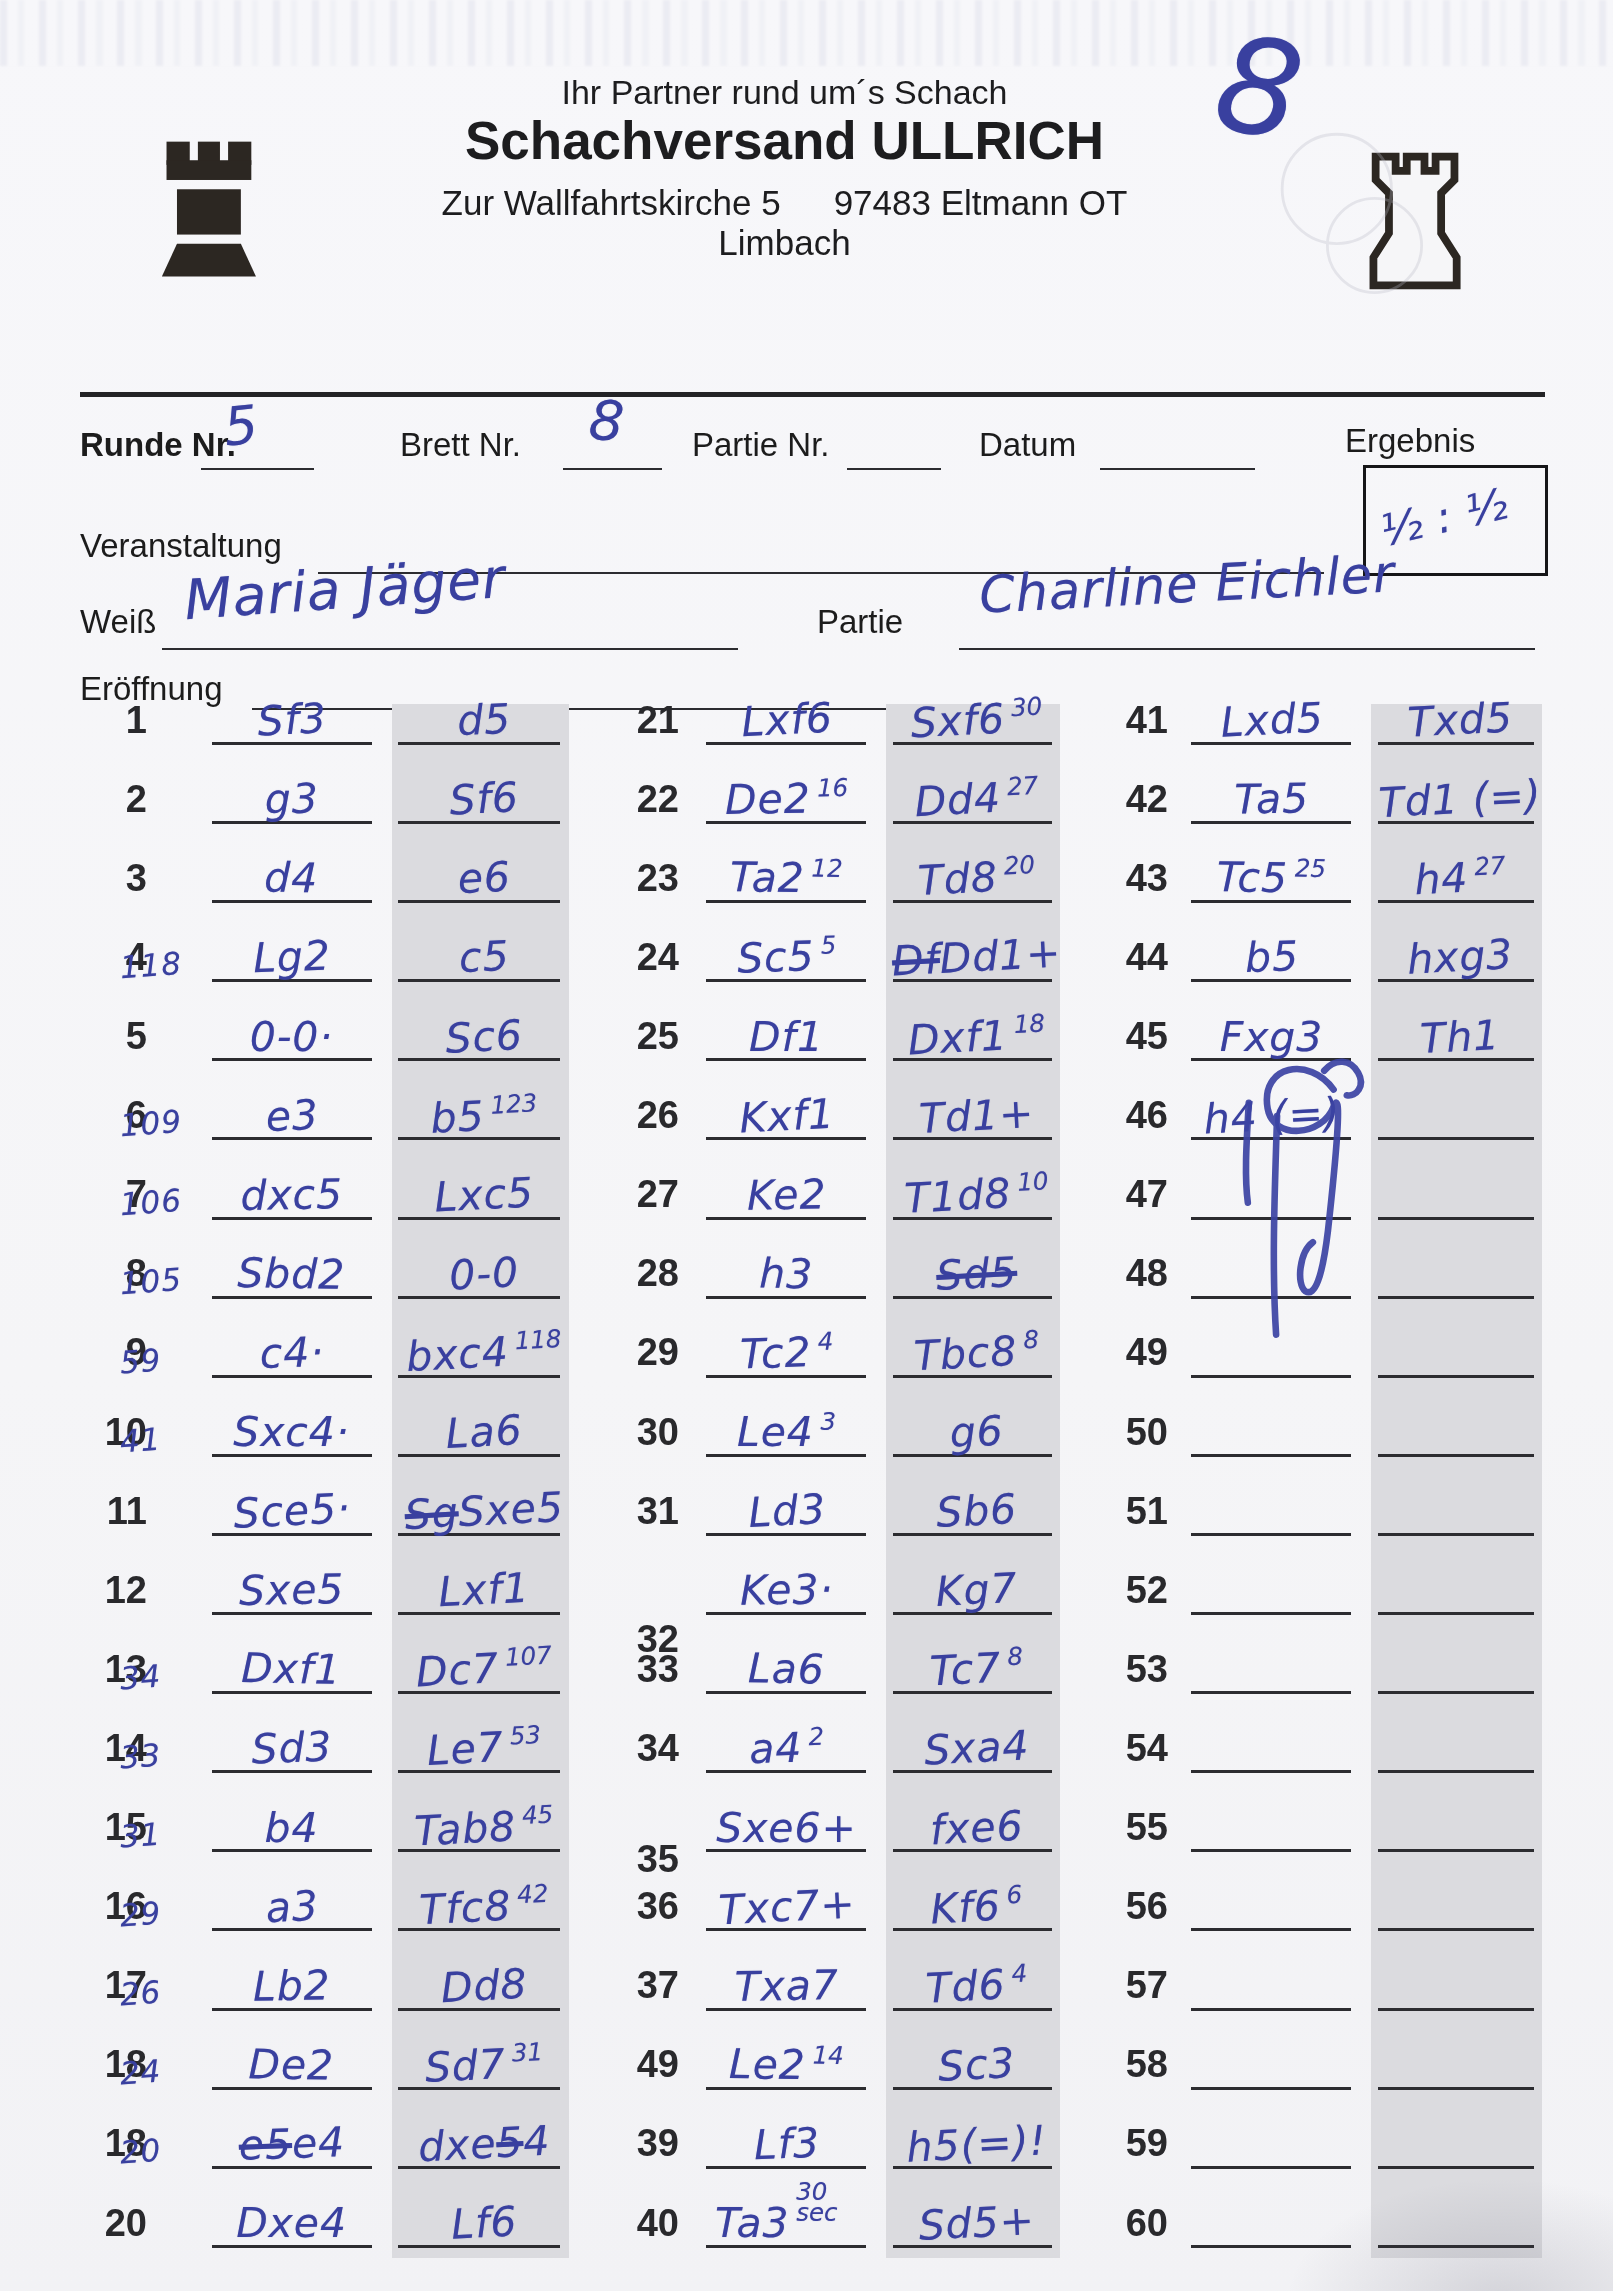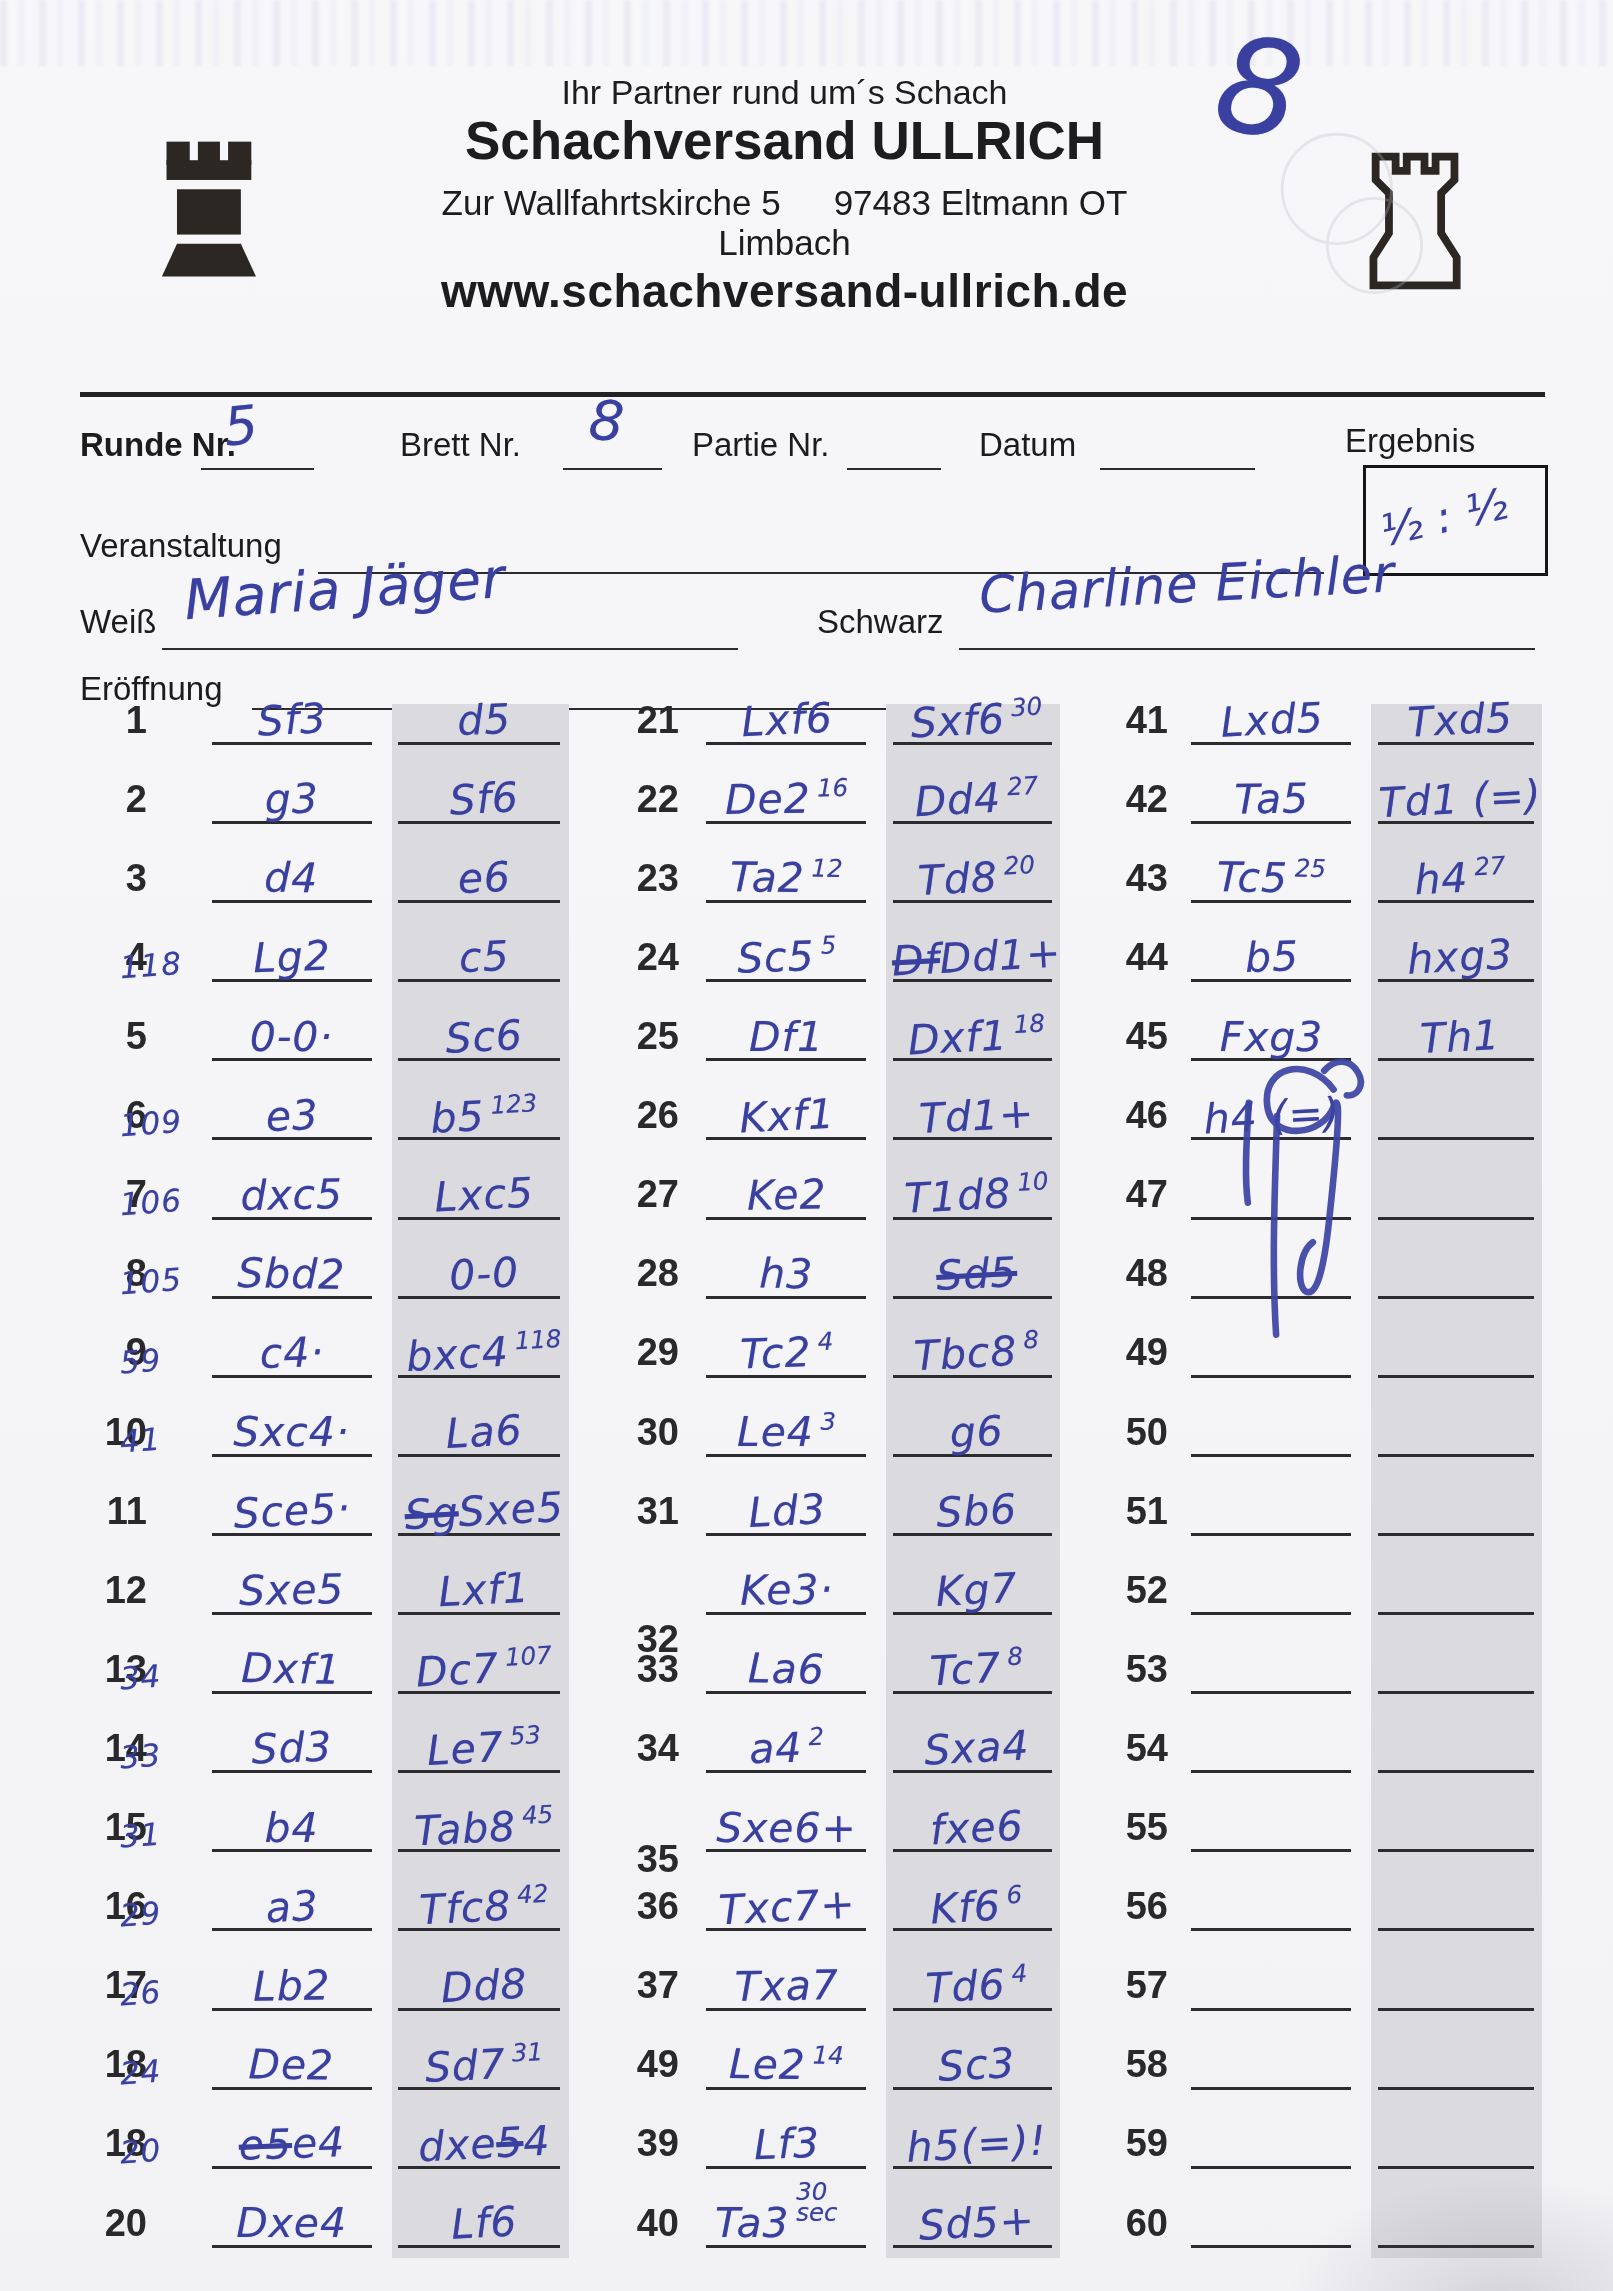--- a/index.html
+++ b/index.html
@@ -81,21 +81,20 @@
       <circle cx="130" cy="150" r="50" fill="none" stroke="#b9bac6" stroke-width="3"></circle>
     </svg>
   </div>
 
   <div class="abs hw" style="left:1217px;top:26px;font-size:132px;transform:rotate(9deg);">8</div>
 
   <div class="abs hdr">
     <div class="tagline pr">Ihr Partner rund um´s Schach</div>
     <div class="company pr">Schachversand ULLRICH</div>
     <div class="addr pr"><span>Zur Wallfahrtskirche 5</span><span class="gap"></span><span>97483 Eltmann OT Limbach</span></div>
-    <div class="web pr">www.schachversand-ullrich.de</div>
   </div>
 
   <div class="abs rule" style="left:80px;top:392px;width:1465px;"></div>
 
   <div class="abs lbl" style="left:80px;top:426px;font-weight:bold;">Runde Nr.</div>
   <div class="abs thinline" style="left:201px;top:468px;width:113px;"></div>
   <div class="abs hw" style="left:224px;top:401px;font-size:53px;transform:rotate(-6deg);">5</div>
 
   <div class="abs lbl" style="left:400px;top:426px;">Brett Nr.</div>
   <div class="abs thinline" style="left:563px;top:468px;width:99px;"></div>
@@ -112,21 +111,21 @@
     <div class="hw" style="font-size:43px;transform:rotate(-13deg);margin:24.5px 0 0 13px;">½ : ½</div>
   </div>
 
   <div class="abs lbl" style="left:80px;top:527px;">Veranstaltung</div>
   <div class="abs thinline" style="left:318px;top:572px;width:1006px;"></div>
 
   <div class="abs lbl" style="left:80px;top:603px;">Weiß</div>
   <div class="abs thinline" style="left:162px;top:648px;width:576px;"></div>
   <div class="abs hw" style="left:184px;top:563px;font-size:55px;transform:rotate(-4deg);">Maria  Jäger</div>
 
-  <div class="abs lbl" style="left:817px;top:603px;">Schwarz</div>
+  <div class="abs lbl" style="left:817px;top:603px;">Partie</div>
   <div class="abs thinline" style="left:959px;top:648px;width:576px;"></div>
   <div class="abs hw" style="left:979px;top:561px;font-size:51px;transform:rotate(-3deg);">Charline  Eichler</div>
 
   <div class="abs lbl" style="left:80px;top:670px;">Eröffnung</div>
   <div class="abs thinline" style="left:252px;top:708px;width:770px;"></div>
 
   <div id="grid">
       <div class="shade" style="left: 392px; top: 704px; width: 177px; height: 1554px;"></div>
       <div class="shade" style="left: 886px; top: 704px; width: 174px; height: 1554px;"></div>
       <div class="shade" style="left: 1371px; top: 704px; width: 171px; height: 1554px;"></div>

